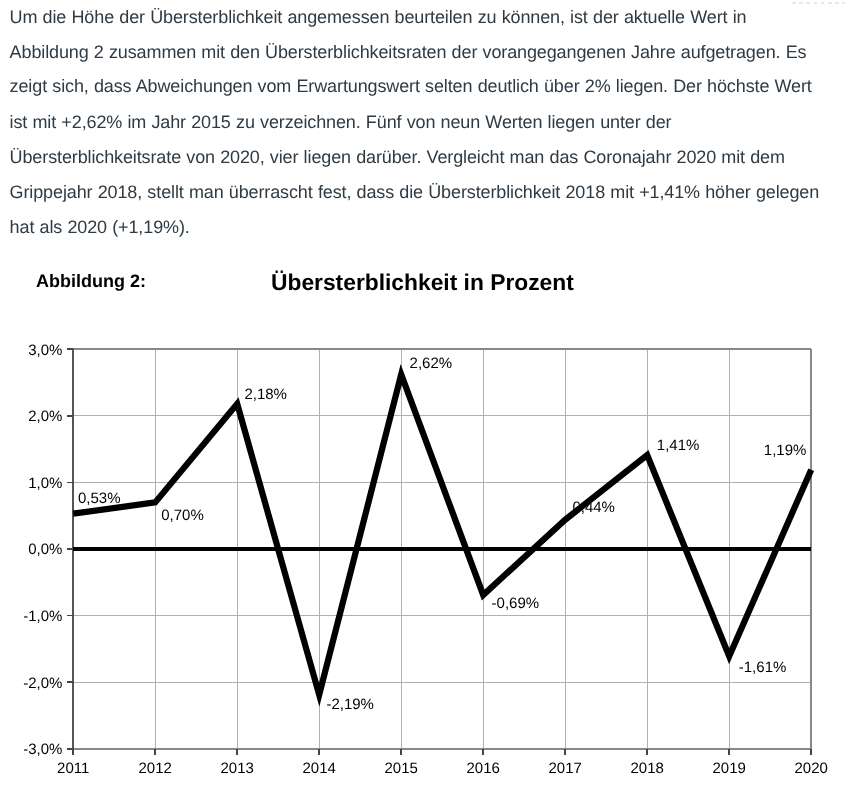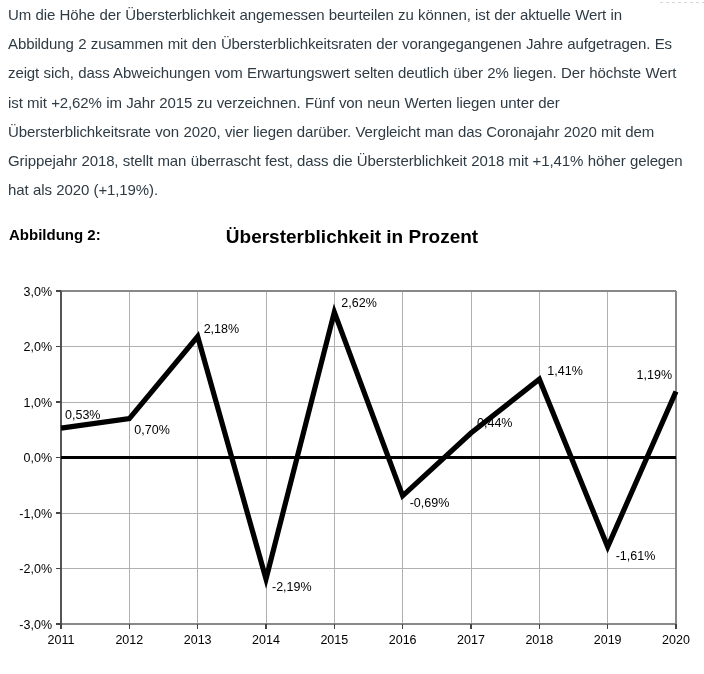--- a/index.html
+++ b/index.html
@@ -34,21 +34,21 @@
     position: relative;
     margin-top: 22px;
   }
 
   #figure-header {
     position: relative;
     height: 30px;
   }
   #figure-caption-label {
     position: absolute;
-    left: 9px;
+    left: 30px;
     top: 0;
     font-size: 15px;
     font-weight: bold;
     color: #000000;
     white-space: nowrap;
   }
   #chart-title {
     position: absolute;
     left: 0;
     right: 0;

